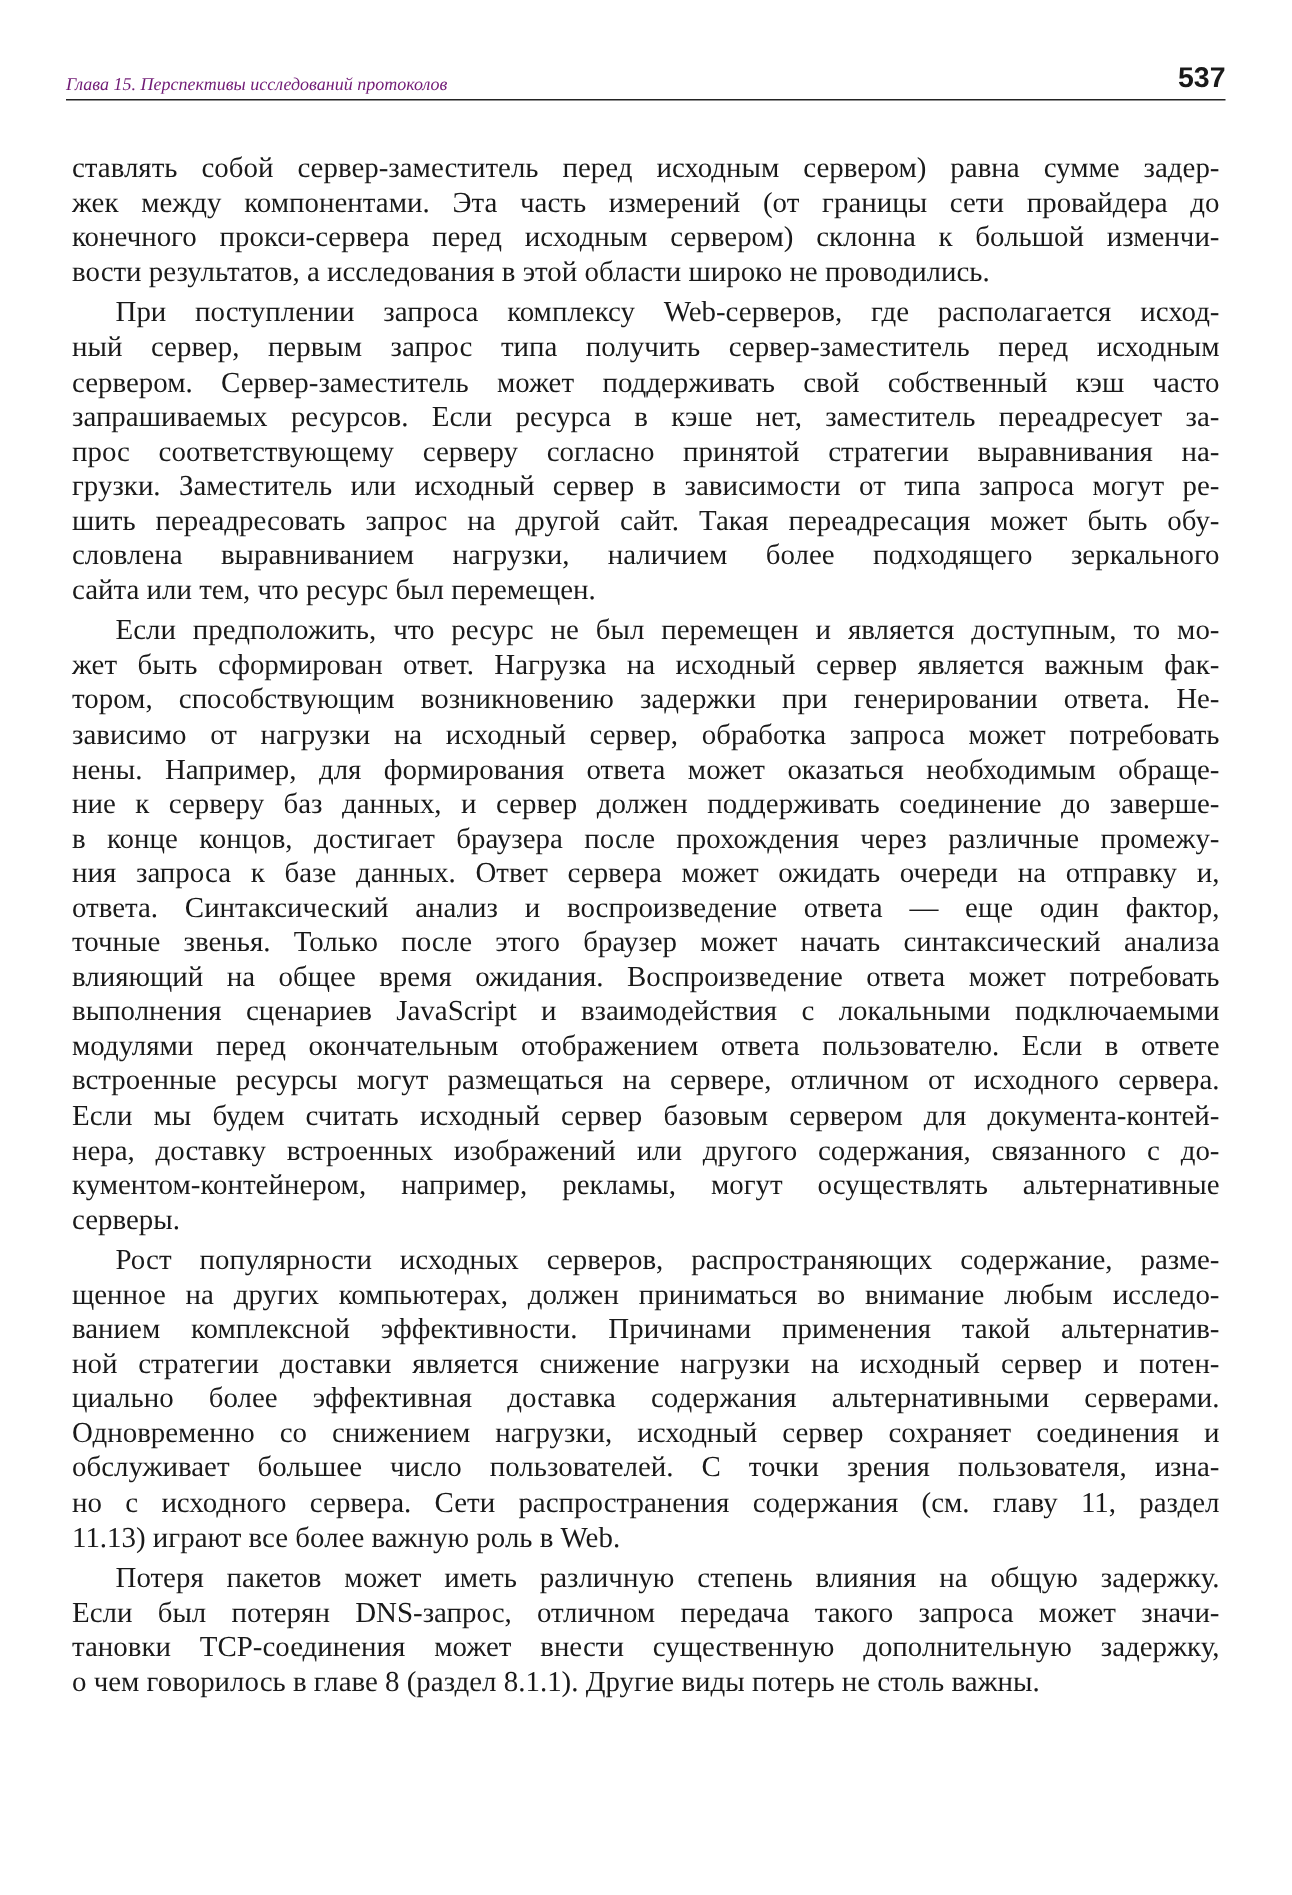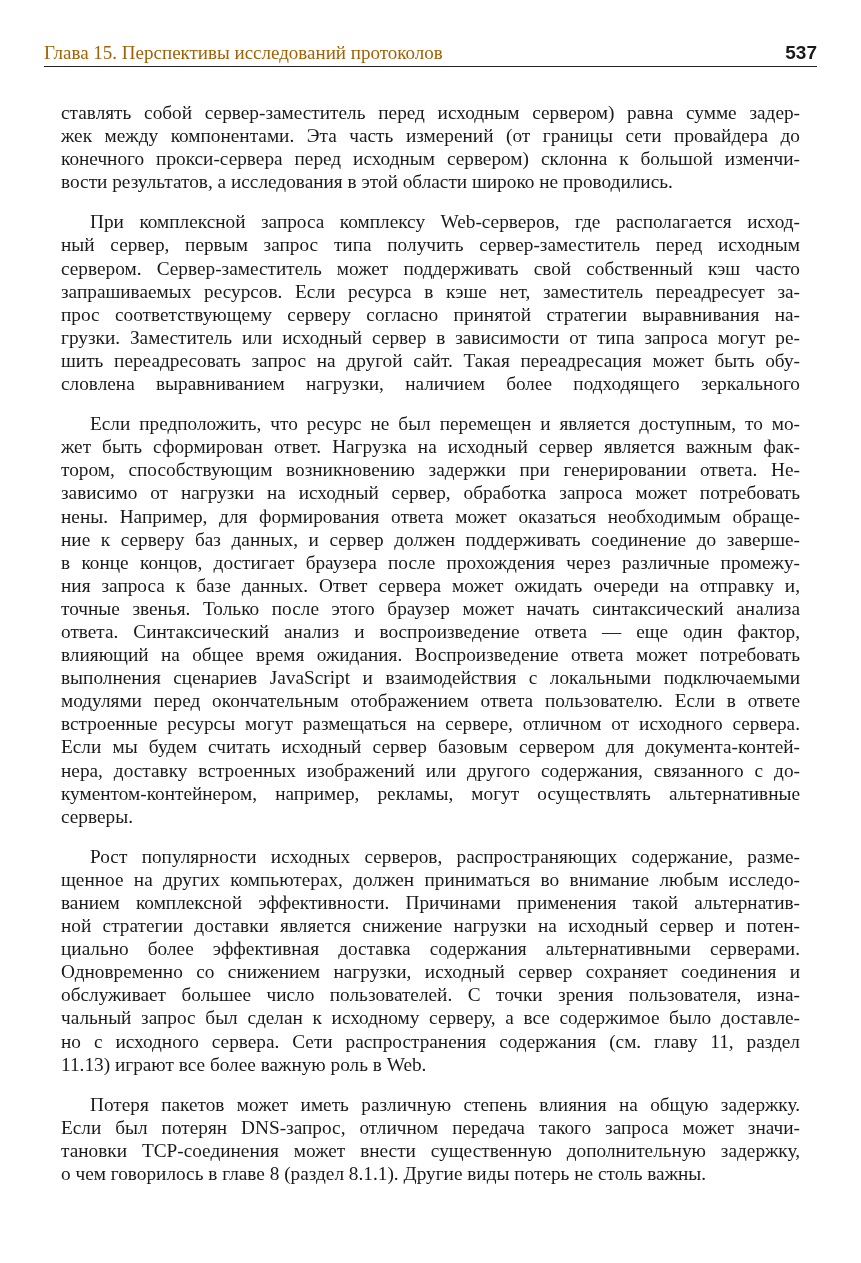--- a/index.html
+++ b/index.html
@@ -1,81 +1,81 @@
 <!DOCTYPE html>
 <html><head>
 <meta charset="utf-8">
 <style>
   html, body { margin: 0; padding: 0; background: #ffffff; }
   body { width: 861px; height: 1263px; position: relative; overflow: hidden; }
   .page { position: absolute; left: 44px; top: 38px; width: 773px; color: #111; }
   .header { display: flex; justify-content: space-between; align-items: flex-end;
     border-bottom: 1.5px solid #222; padding-bottom: 2px; height: 26px; }
-  .header .title { font-family: "Liberation Serif", serif; font-size: 19px; color: #a16207; }
+  .header .title { font-family: "Liberation Serif", serif; font-style: italic; font-size: 12px; color: #701a75; }
   .header .num { font-family: Liberation Sans, sans-serif; font-weight: bold; font-size: 19px; color: #1a1a1a; }
   .body { margin-top: 34px; font-family: "Liberation Serif", serif; font-size: 19.3px; line-height: 23.1px; color: #1a1a1a; }
-  .para { margin: 17px; }
+  .para { margin: 4px; }
   .line { display: block; white-space: nowrap; text-align: justify; text-align-last: justify; }
   .line.last { text-align-last: left; }
   .line.indent { text-indent: 29px; }
 </style>
 </head>
 <body>
 
 <div class="page">
   <div class="header">
     <span class="title">Глава 15. Перспективы исследований протоколов</span>
     <span class="num">537</span>
   </div>
   <div class="body" id="body">
       <p class="para">
         <span class="line">ставлять собой сервер-заместитель перед исходным сервером) равна сумме задер-</span>
         <span class="line">жек между компонентами. Эта часть измерений (от границы сети провайдера до</span>
         <span class="line">конечного прокси-сервера перед исходным сервером) склонна к большой изменчи-</span>
         <span class="line last">вости результатов, а исследования в этой области широко не проводились.</span>
       </p>
       <p class="para">
-        <span class="line indent">При комплексной запроса комплексу Web-серверов, где располагается исход-</span>
+        <span class="line indent">При поступлении запроса комплексу Web-серверов, где располагается исход-</span>
         <span class="line">ный сервер, первым запрос типа получить сервер-заместитель перед исходным</span>
         <span class="line">сервером. Сервер-заместитель может поддерживать свой собственный кэш часто</span>
         <span class="line">запрашиваемых ресурсов. Если ресурса в кэше нет, заместитель переадресует за-</span>
         <span class="line">прос соответствующему серверу согласно принятой стратегии выравнивания на-</span>
         <span class="line">грузки. Заместитель или исходный сервер в зависимости от типа запроса могут ре-</span>
         <span class="line">шить переадресовать запрос на другой сайт. Такая переадресация может быть обу-</span>
         <span class="line">словлена выравниванием нагрузки, наличием более подходящего зеркального</span>
+        <span class="line last">сайта или тем, что ресурс был перемещен.</span>
       </p>
       <p class="para">
         <span class="line indent">Если предположить, что ресурс не был перемещен и является доступным, то мо-</span>
         <span class="line">жет быть сформирован ответ. Нагрузка на исходный сервер является важным фак-</span>
         <span class="line">тором, способствующим возникновению задержки при генерировании ответа. Не-</span>
         <span class="line">зависимо от нагрузки на исходный сервер, обработка запроса может потребовать</span>
         <span class="line">нены. Например, для формирования ответа может оказаться необходимым обраще-</span>
         <span class="line">ние к серверу баз данных, и сервер должен поддерживать соединение до заверше-</span>
         <span class="line">в конце концов, достигает браузера после прохождения через различные промежу-</span>
         <span class="line">ния запроса к базе данных. Ответ сервера может ожидать очереди на отправку и,</span>
+        <span class="line">ответа. Синтаксический анализ и воспроизведение ответа — еще один фактор,</span>
         <span class="line">точные звенья. Только после этого браузер может начать синтаксический анализа</span>
-        <span class="line">ответа. Синтаксический анализ и воспроизведение ответа — еще один фактор,</span>
         <span class="line">влияющий на общее время ожидания. Воспроизведение ответа может потребовать</span>
         <span class="line">выполнения сценариев JavaScript и взаимодействия с локальными подключаемыми</span>
         <span class="line">модулями перед окончательным отображением ответа пользователю. Если в ответе</span>
         <span class="line">встроенные ресурсы могут размещаться на сервере, отличном от исходного сервера.</span>
         <span class="line">Если мы будем считать исходный сервер базовым сервером для документа-контей-</span>
         <span class="line">нера, доставку встроенных изображений или другого содержания, связанного с до-</span>
         <span class="line">кументом-контейнером, например, рекламы, могут осуществлять альтернативные</span>
         <span class="line last">серверы.</span>
       </p>
       <p class="para">
         <span class="line indent">Рост популярности исходных серверов, распространяющих содержание, разме-</span>
         <span class="line">щенное на других компьютерах, должен приниматься во внимание любым исследо-</span>
         <span class="line">ванием комплексной эффективности. Причинами применения такой альтернатив-</span>
         <span class="line">ной стратегии доставки является снижение нагрузки на исходный сервер и потен-</span>
         <span class="line">циально более эффективная доставка содержания альтернативными серверами.</span>
         <span class="line">Одновременно со снижением нагрузки, исходный сервер сохраняет соединения и</span>
         <span class="line">обслуживает большее число пользователей. С точки зрения пользователя, изна-</span>
-        <span class="line">чальный запрос был сделан к исходному серверу, а все содержимое было доставле-</span>
         <span class="line">но с исходного сервера. Сети распространения содержания (см. главу 11, раздел</span>
         <span class="line last">11.13) играют все более важную роль в Web.</span>
       </p>
       <p class="para">
         <span class="line indent">Потеря пакетов может иметь различную степень влияния на общую задержку.</span>
         <span class="line">Если был потерян DNS-запрос, отличном передача такого запроса может значи-</span>
         <span class="line">тановки TCP-соединения может внести существенную дополнительную задержку,</span>
         <span class="line last">о чем говорилось в главе 8 (раздел 8.1.1). Другие виды потерь не столь важны.</span>
       </p>
     </div>

